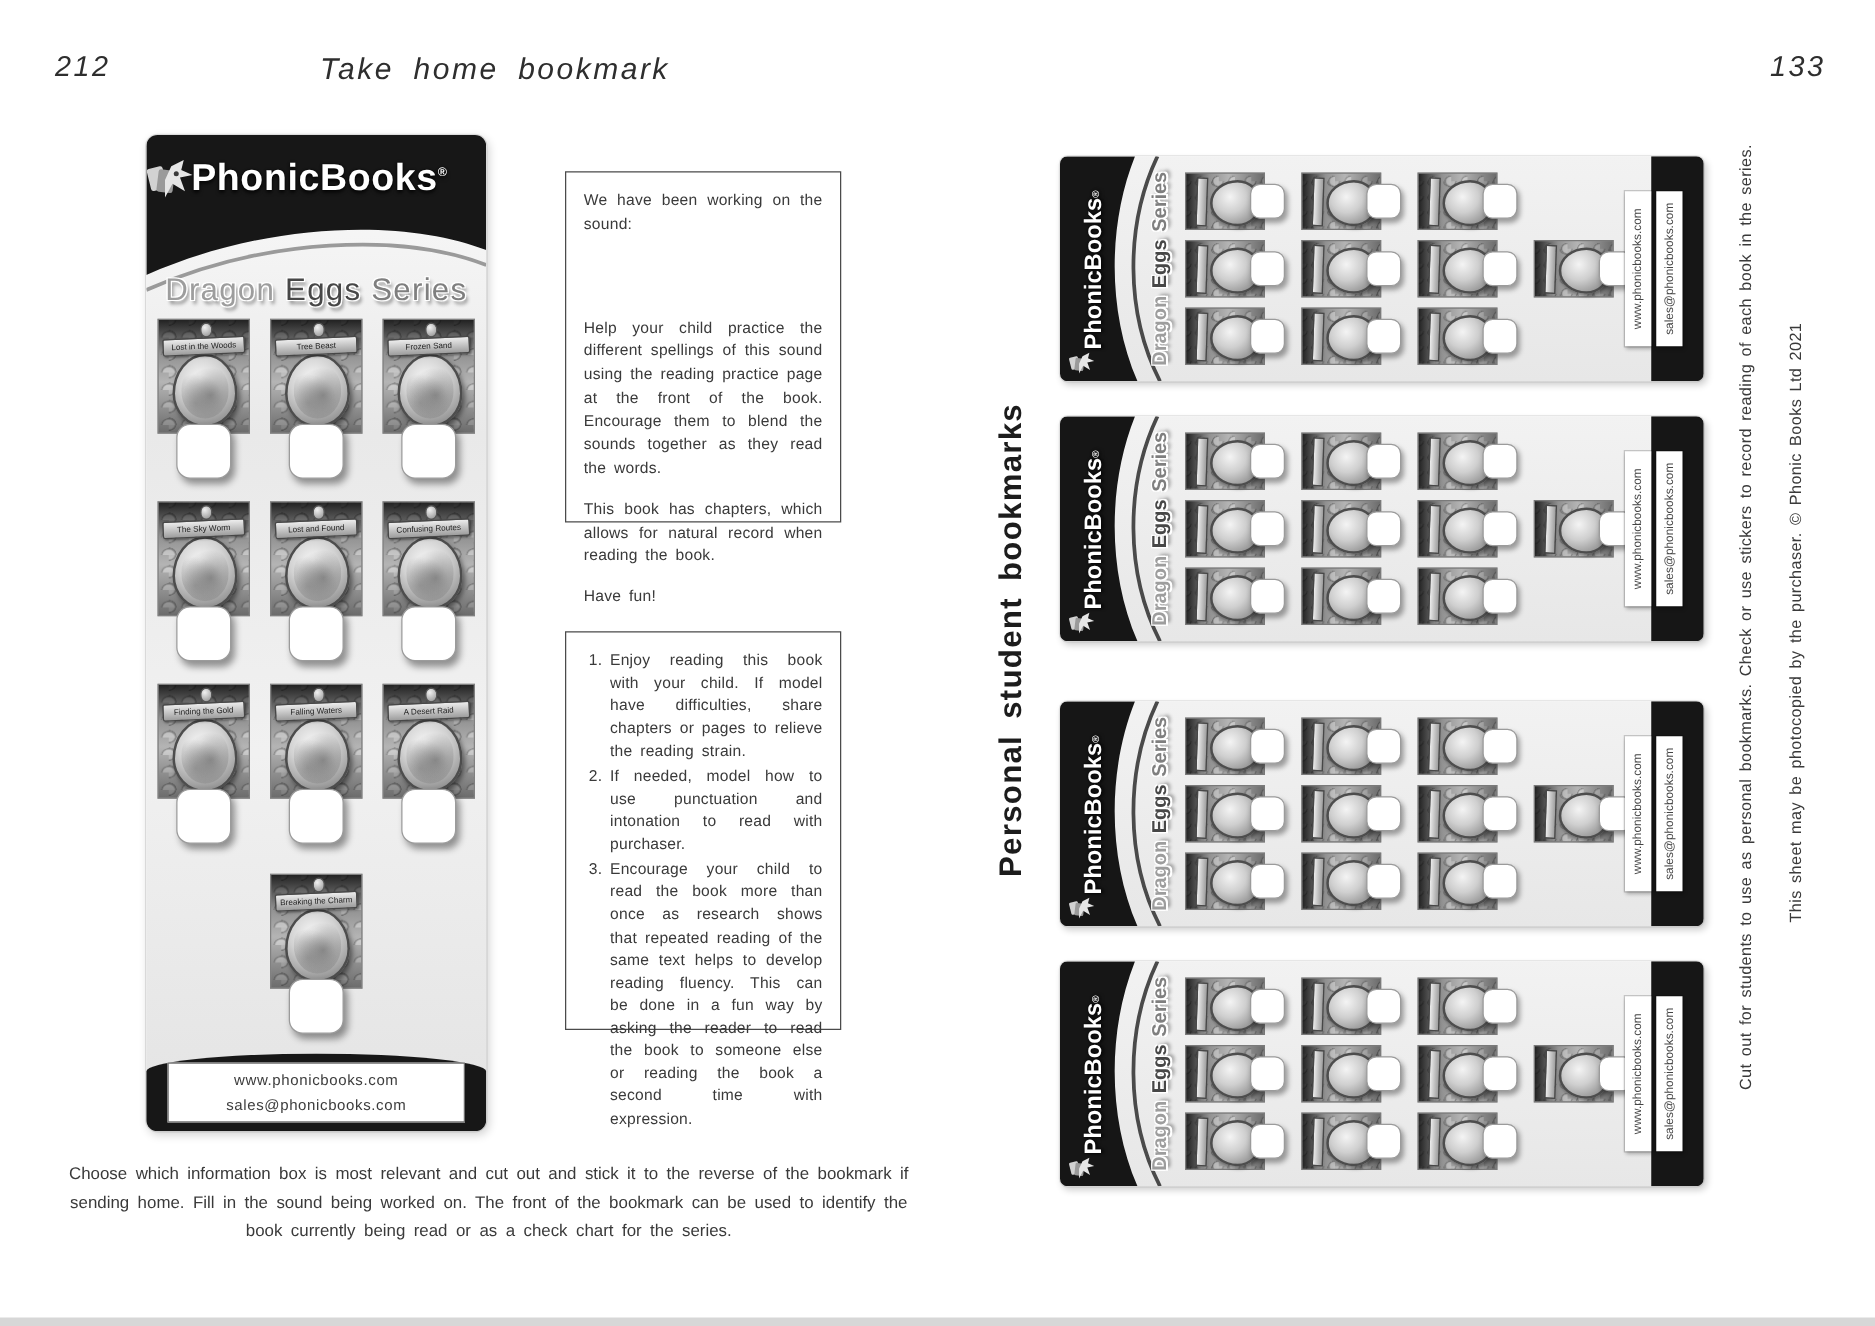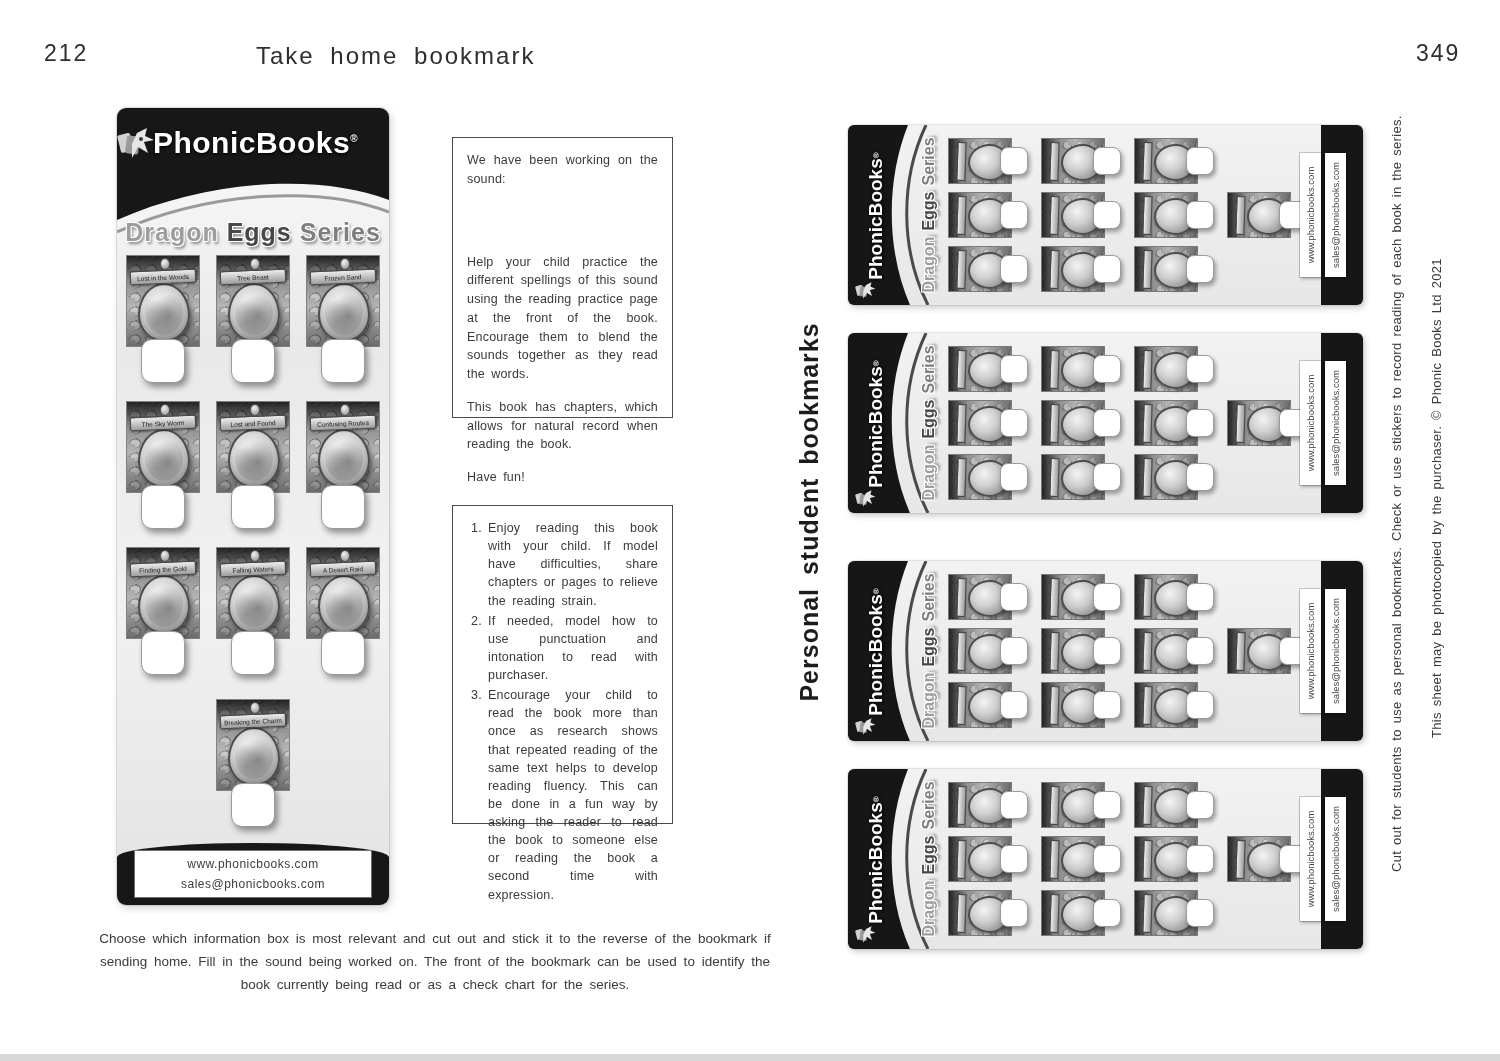--- a/index.html
+++ b/index.html
@@ -1,33 +1,33 @@
 <!DOCTYPE html>
 <html><head>
 <meta charset="utf-8">
 <style>
   html,body{margin:0;padding:0;background:#fff;}
   .canvas{position:relative;width:1500px;height:1061px;background:#ffffff;overflow:hidden;
           font-family:"Liberation Sans",sans-serif;color:#2e2e2e;}
-  .pagenum{position:absolute;font-size:23px;letter-spacing:2px;color:#2e2e2e;}
+  .pagenum{position:absolute;font-size:23px;letter-spacing:2px;color:#2e2e2e;font-style:italic;}
   .pn-left{left:44px;top:40px;}
   .pn-right{left:1416px;top:40px;}
-  .pagetitle{position:absolute;left:256px;top:42px;font-size:24px;letter-spacing:2px;word-spacing:7px;color:#2e2e2e;}
+  .pagetitle{position:absolute;left:256px;top:42px;font-size:24px;letter-spacing:2px;word-spacing:7px;color:#2e2e2e;font-style:italic;}
 
   
   .bookmark{position:absolute;left:117px;top:108px;width:272px;height:797px;border-radius:9px;overflow:hidden;
             background:linear-gradient(180deg,#fbfbfb,#e9e9e9 30%,#f1f1f1 62%,#e3e3e3);
             box-shadow:0 0 0 1px rgba(0,0,0,.10),2px 3px 8px rgba(0,0,0,.18);}
   .bm-header{position:absolute;left:0;top:0;width:272px;height:132px;padding-left:33px;}
   .bm-header svg{position:absolute;left:0;top:0;}
   .logo-row{position:absolute;left:0;top:18px;width:272px;display:flex;align-items:center;justify-content:center;gap:5px;}
   .logo-text{color:#fff;font-size:30px;font-weight:800;letter-spacing:.5px;white-space:nowrap;
              text-shadow:0 2px 3px rgba(0,0,0,.65),0 0 2px #000;}
   .logo-text sup{font-size:10px;}
-  .series-title{position:absolute;left:0;top:110px;width:272px;text-align:center;font-size:25px;font-weight:700;
+  .series-title{position:absolute;left:0;top:110px;width:272px;text-align:center;font-size:25px;font-weight:400;
                 letter-spacing:1px;white-space:nowrap;}
   .w1{color:#9d9d9d;} .w2{color:#474747;} .w3{color:#7f7f7f;}
   .outl{text-shadow:-1px -1px 0 #fff,1px -1px 0 #fff,-1px 1px 0 #fff,1px 1px 0 #fff,2px 3px 3px rgba(0,0,0,.45);}
 
   .covers{position:absolute;left:0;top:147px;width:272px;height:588px;}
   .cover{position:absolute;width:74px;height:130px;}
   .card{position:absolute;left:0;top:0;width:74px;height:92px;border:1px solid #808080;box-sizing:border-box;
         background-color:#a8a8a8;
         background-image:
           radial-gradient(ellipse 8px 7px at 50% 100%,#cbcbcb 55%,#707070 72%,transparent 78%),
@@ -60,21 +60,21 @@
   .info-box{position:absolute;left:452px;width:221px;border:1px solid #4a4a4a;background:#fff;box-sizing:border-box;
             padding:13px 14px;font-size:12.5px;color:#3a3a3a;line-height:1.5;letter-spacing:.2px;word-spacing:2.5px;
             text-align:justify;}
   .box1{top:137px;height:281px;}
   .box1 p{margin:0 0 14px;}
   .box1 .first{margin-bottom:64px;}
   .box2{top:505px;height:319px;}
   .box2 ol{margin:0;padding-left:21px;}
   .box2 li{margin:0 0 2px;line-height:1.45;}
   .caption{position:absolute;left:55px;top:928px;width:672px;text-align:center;font-size:13.5px;line-height:1.7;
-           color:#3a3a3a;word-spacing:3px;margin-left:44px;}
+           color:#3a3a3a;word-spacing:3px;}
 
   
   .vlabel{position:absolute;left:795px;top:712px;width:400px;transform:rotate(-90deg);transform-origin:0 0;
           font-size:25px;font-weight:700;color:#1c1c1c;text-align:center;letter-spacing:1px;word-spacing:5px;white-space:nowrap;}
   .strips{position:absolute;left:848px;top:125px;width:515px;height:830px;}
   .strip{position:absolute;left:0;width:515px;height:180px;border-radius:6px;overflow:hidden;
          background:linear-gradient(180deg,#f2f2f2,#e7e7e7);
          box-shadow:0 0 0 1px rgba(0,0,0,.08),2px 3px 6px rgba(0,0,0,.2);}
   .cap-left{position:absolute;left:0;top:0;}
   .strip-logo{position:absolute;left:8px;top:166px;width:150px;height:40px;transform:rotate(-90deg);transform-origin:0 0;
@@ -113,21 +113,21 @@
   .note2{left:1429px;top:738px;width:416px;}
   .bottom-bar{position:absolute;left:0;bottom:0;width:1500px;height:7px;background:#d7d7d7;}
 </style>
 </head>
 <body>
 
 <div class="canvas">
 
   <div class="pagenum pn-left">212</div>
   <div class="pagetitle">Take home bookmark</div>
-  <div class="pagenum pn-right">349</div>
+  <div class="pagenum pn-right">133</div>
 
   <div class="bookmark">
     <div class="bm-header">
       <svg width="272" height="132" viewBox="0 0 272 132">
         <path d="M0,0 H272 V92 C205,66 95,70 0,112 Z" fill="#171717"></path>
         <path d="M0,124 C95,82 205,78 272,104" stroke="#9a9a9a" stroke-width="3" fill="none"></path>
       </svg>
       <div class="logo-row">
         <span>
           <svg width="40" height="36" viewBox="0 0 40 36">

